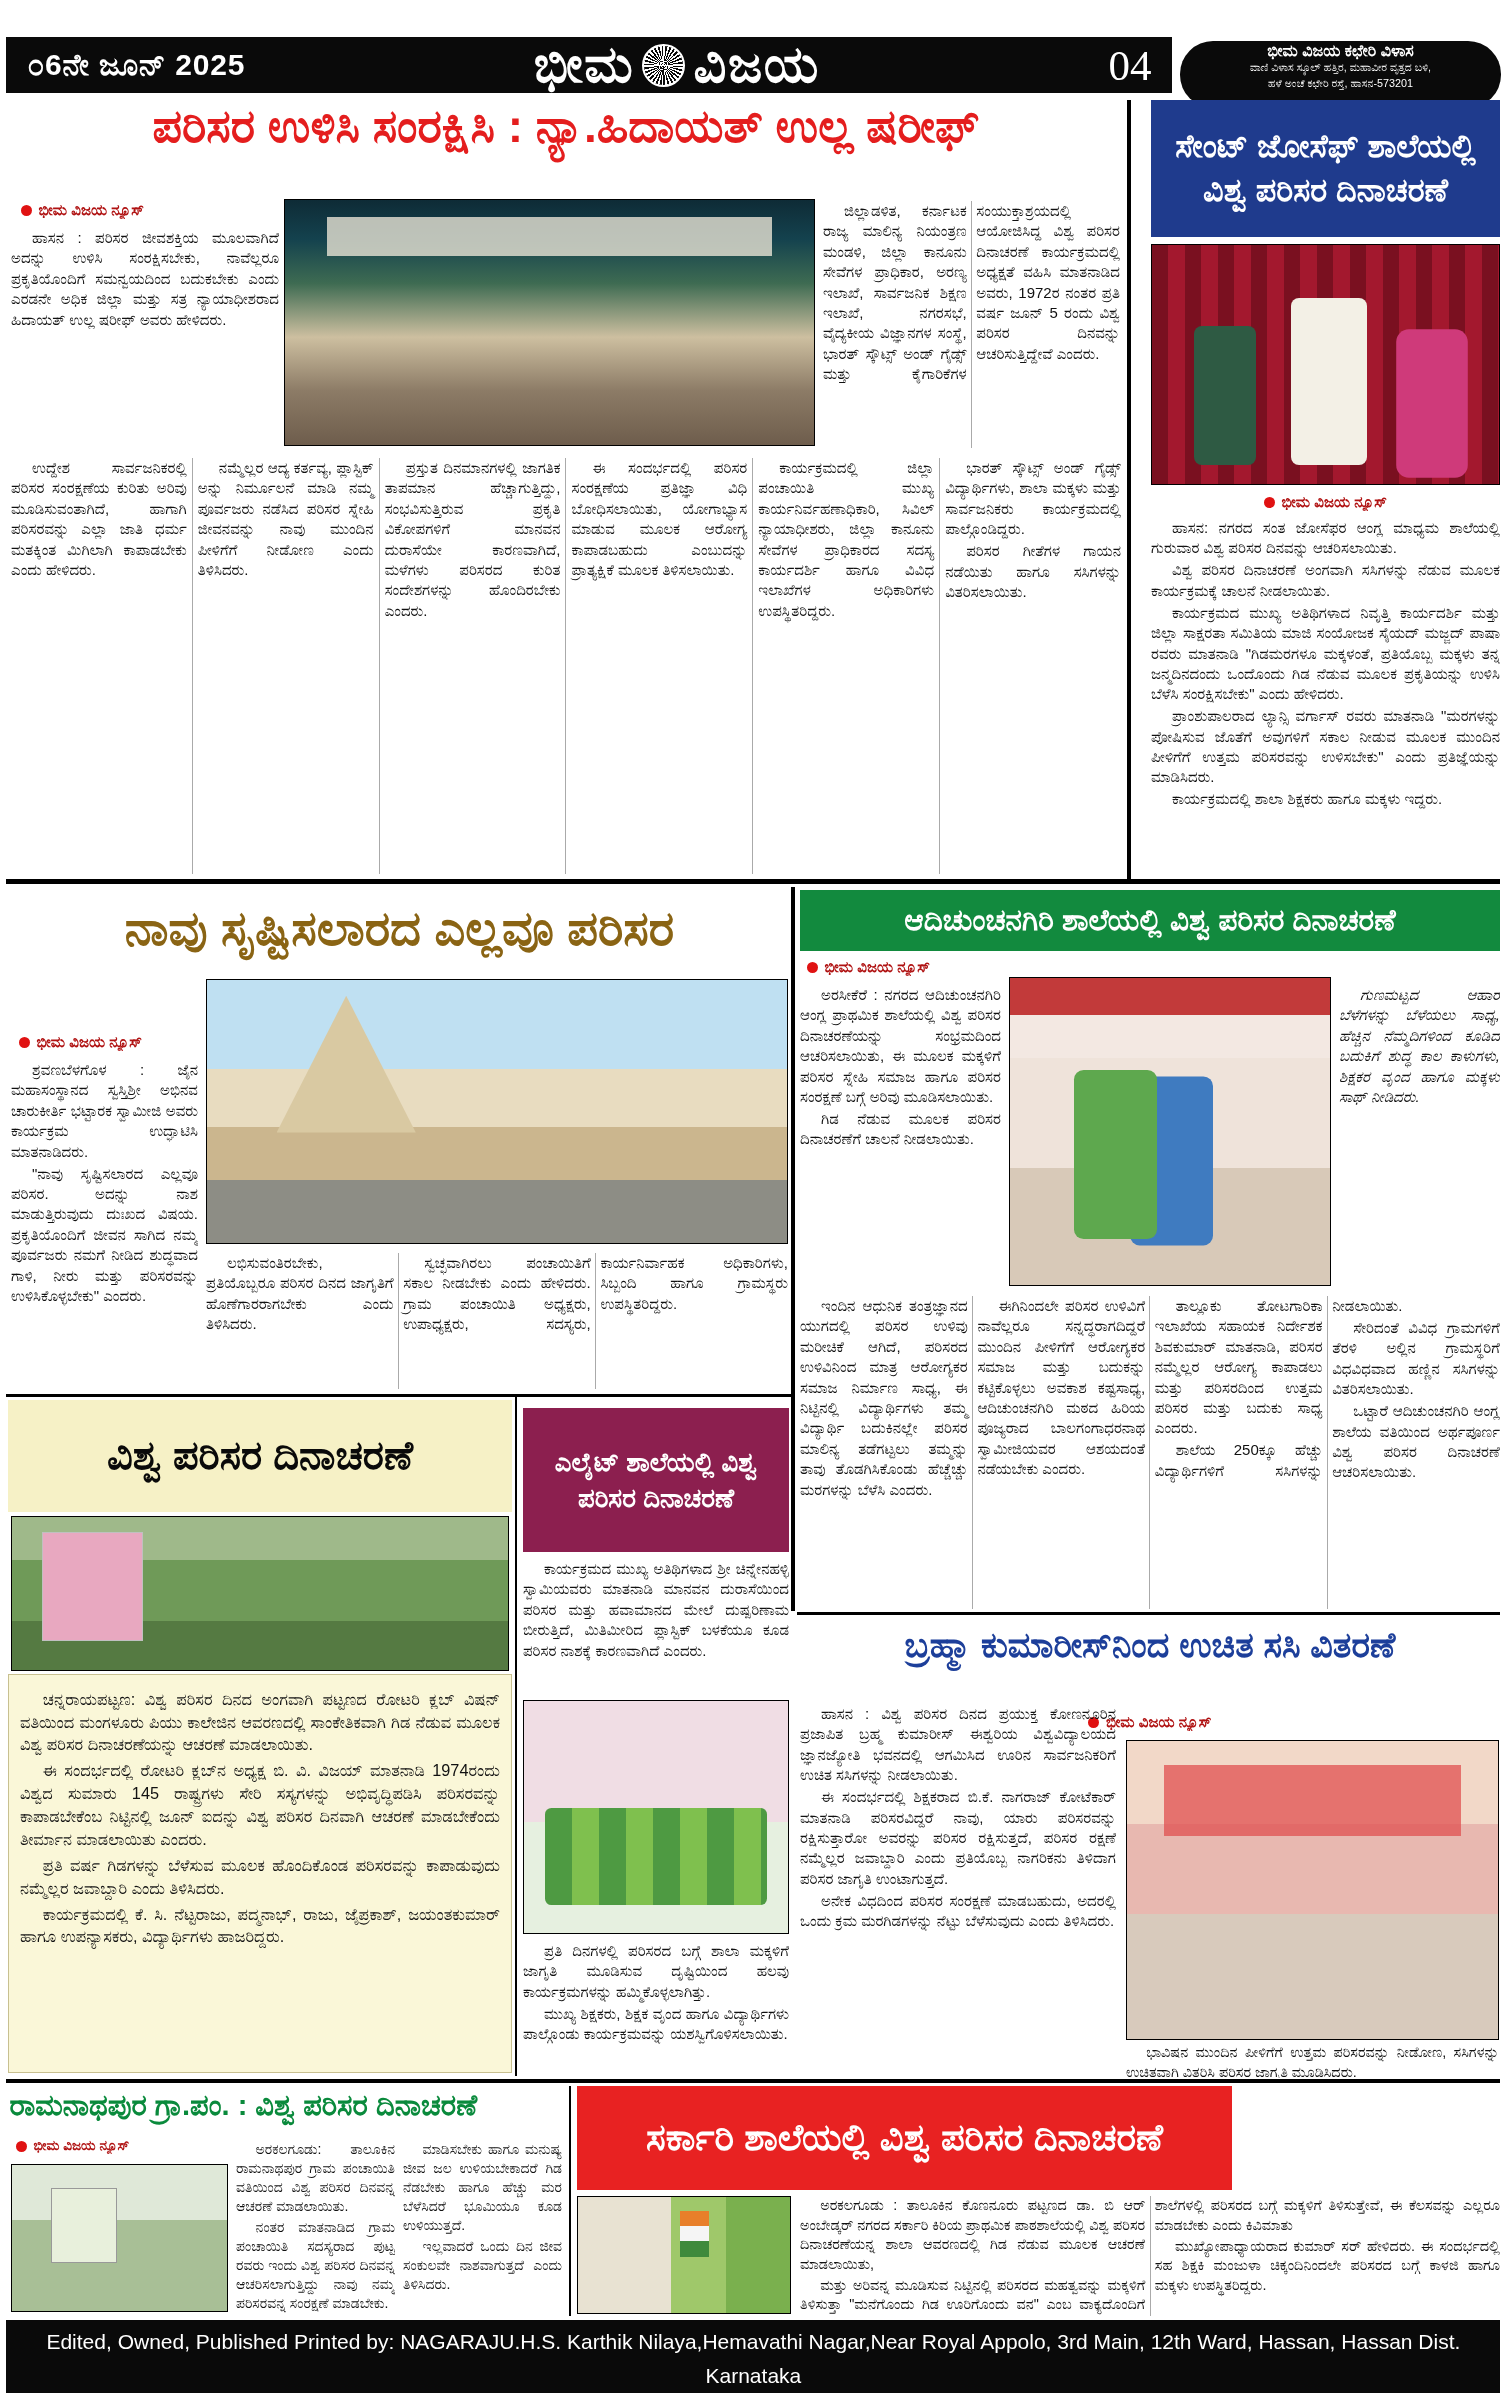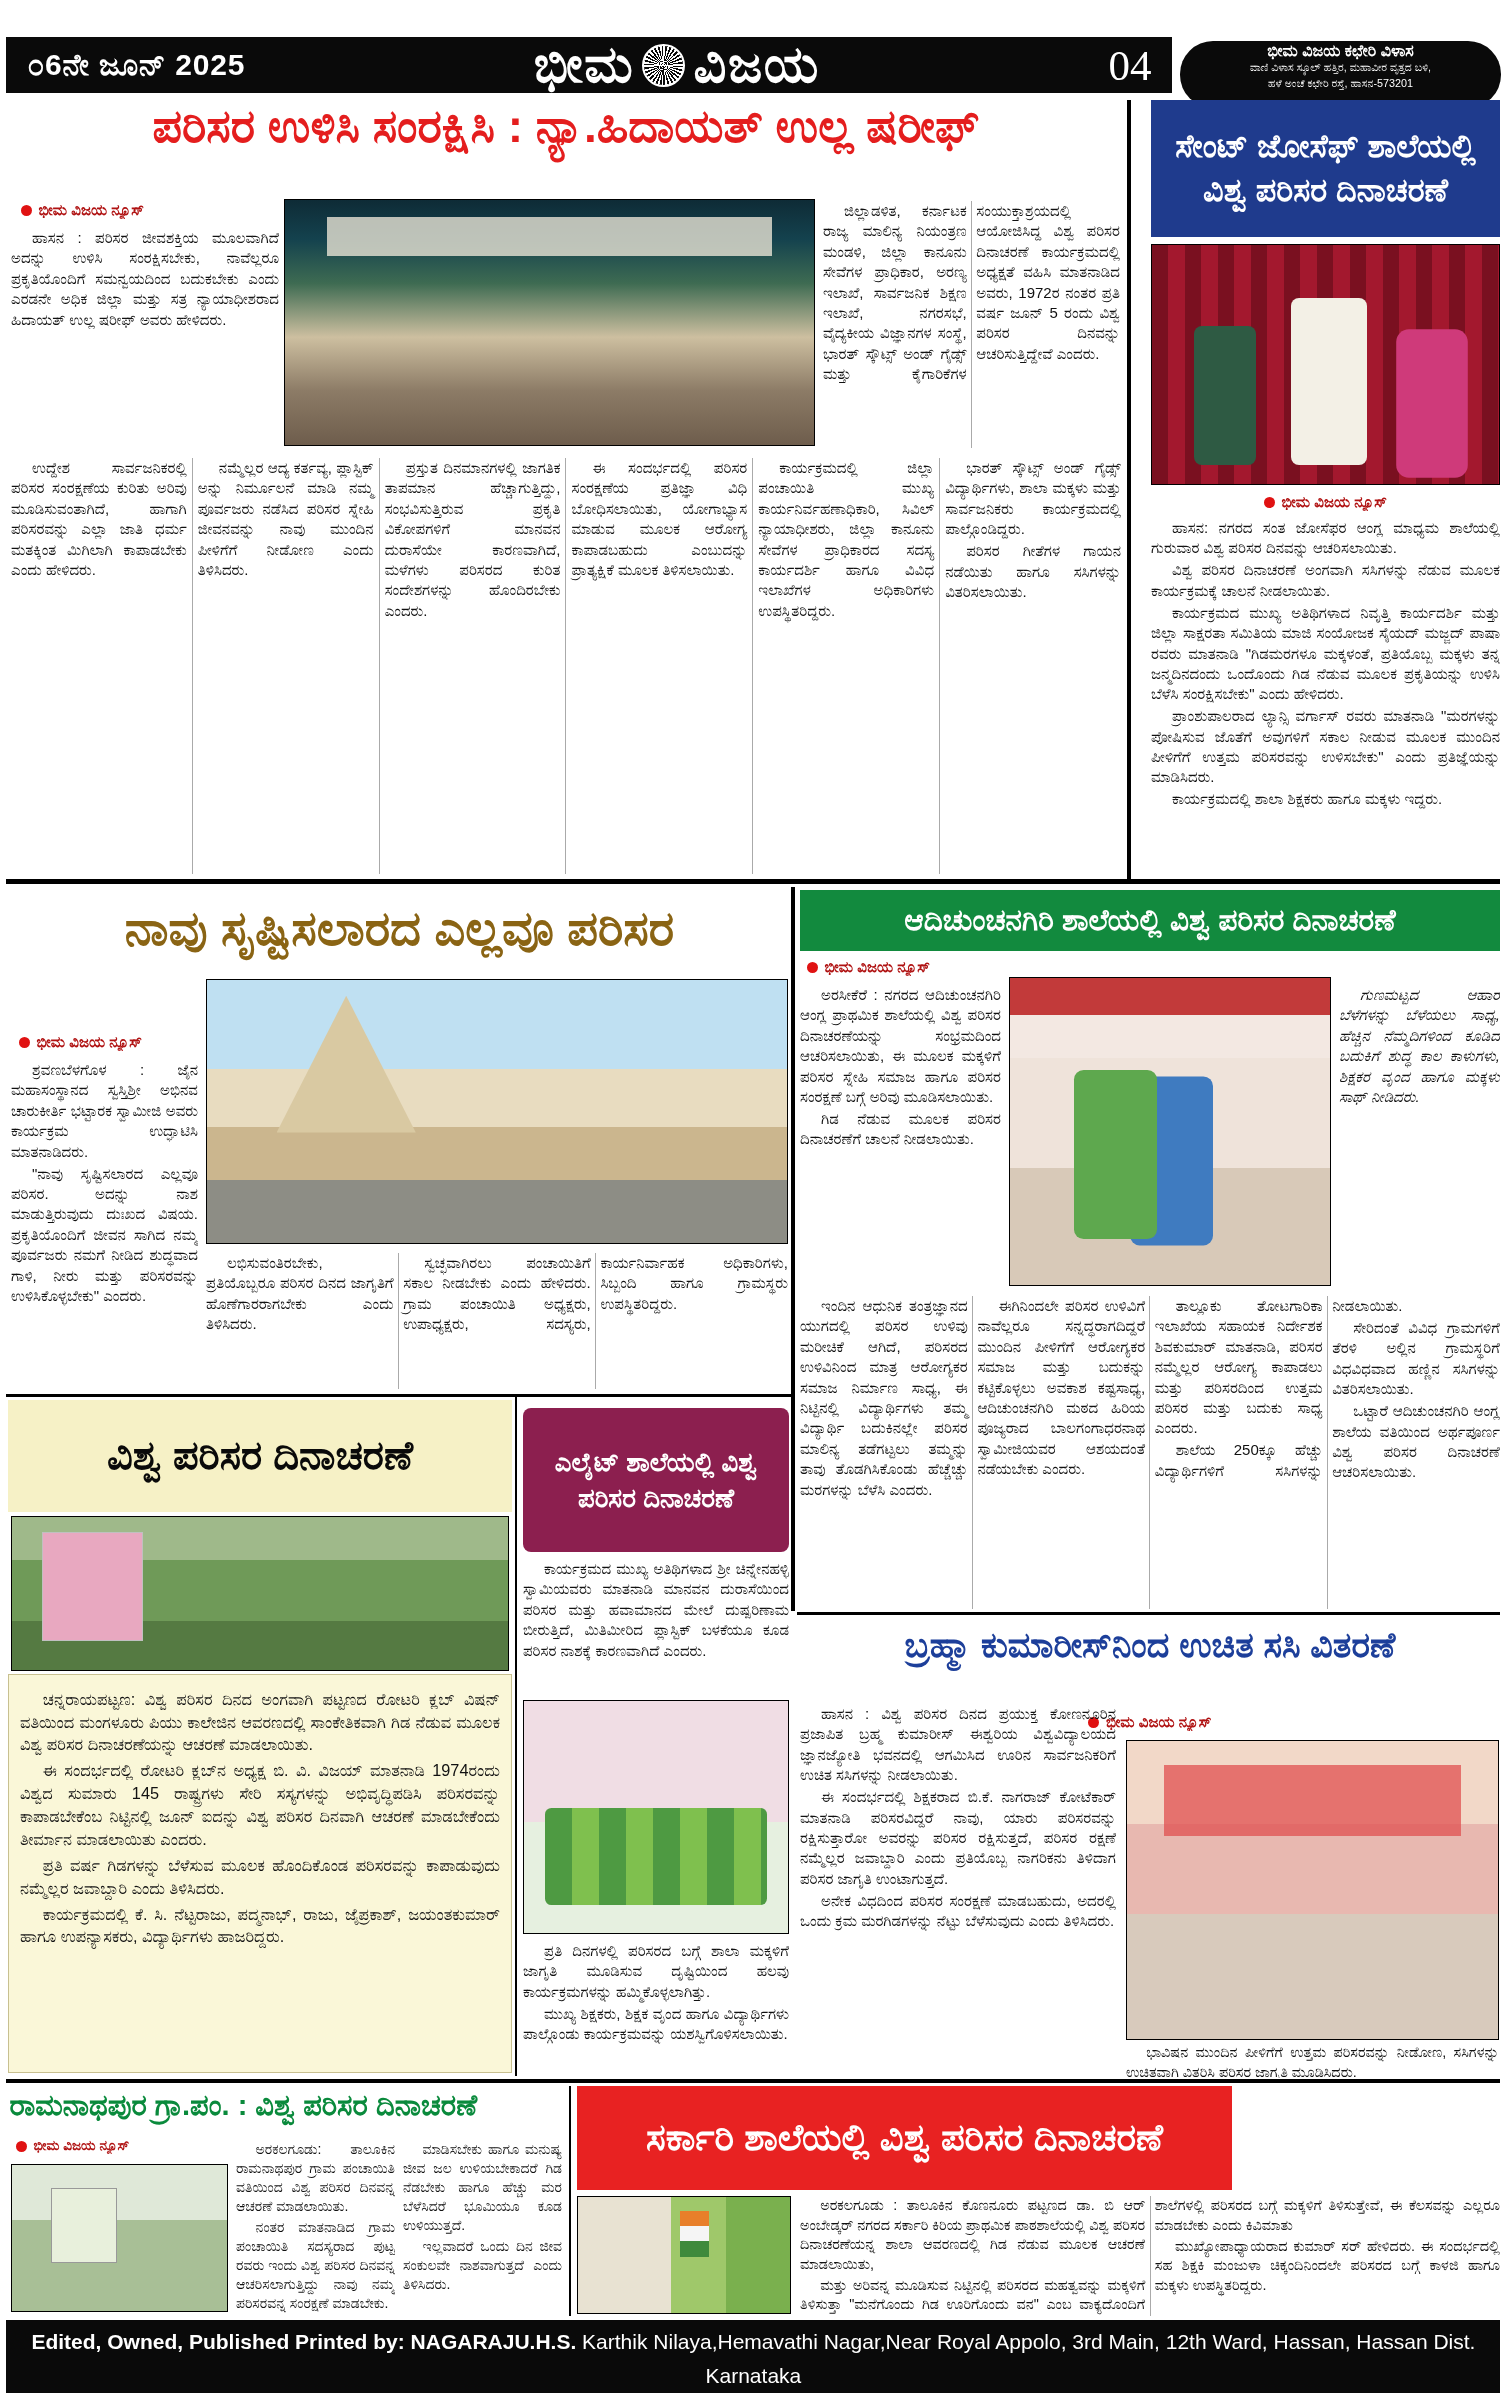--- a/index.html
+++ b/index.html
@@ -45,21 +45,21 @@
   
   .hl-main { color:#e41e1e; font-size:46px; font-weight:bold; text-align:center; line-height:1.05; }
   .hl-box-blue { background:#1f3b8d; color:#fff; font-size:32px; font-weight:bold;
     text-align:center; display:flex; align-items:center; justify-content:center; line-height:1.35; padding:4.8px 11px; }
   .hl-brown { color:#8a6414; font-size:48px; font-weight:bold; text-align:center; line-height:1.1; }
   .hl-bar-green { background:#128a3e; color:#fff; font-size:29.5px; font-weight:bold;
     display:flex; align-items:center; justify-content:center; }
   .hl-box-cream { background:#f6f1c6; color:#0a0a0a; font-size:40px; font-weight:bold;
     display:flex; align-items:center; justify-content:center; text-align:center; }
   .hl-box-maroon { background:#8c1f4f; color:#fff; font-size:26px; font-weight:bold;
-    display:flex; align-items:center; justify-content:center; text-align:center; line-height:1.4; padding:12px;border-radius:8px; }
+    display:flex; align-items:center; justify-content:center; text-align:center; line-height:1.4; padding:12px; }
   .hl-blue-text { color:#1d3f9a; font-size:35px; font-weight:bold; text-align:center; line-height:1.1; }
   .hl-green-text { color:#0a8a3c; font-size:29px; font-weight:bold; }
   .hl-box-red { background:#e82222; color:#fff; font-size:37px; font-weight:bold;
     display:flex; align-items:center; justify-content:center; text-align:center; line-height:1.25; }
 
   
   .photo { border:1.6px solid #000; position:absolute; overflow:hidden; }
   .ph-stage { background:linear-gradient(180deg,#0e2b36 0%,#14424e 16%,#3e6b52 34%,#cdbfa0 56%,#8c7b66 78%,#6e5d4c 100%); }
   .ph-stage::before { content:""; position:absolute; left:8%; right:8%; top:7%; height:16%;
     background:#e9e4d4; opacity:.8; }
@@ -89,21 +89,21 @@
   .ph-school { background:linear-gradient(90deg,#e8e2d2 0 44%,#9fc86a 44% 70%,#7ab04e 70% 100%); }
   .ph-school::before { content:""; position:absolute; left:48%; top:12%; width:14%; height:40%;
     background:linear-gradient(180deg,#e87f2a 0 33%,#f5f5f5 33% 66%,#3f8a3c 66% 100%); }
 
   .yellow-block { background:#faf7d8; border:0.8px solid #c8c090; padding:12.8px 11px; font-size:16.3px; }
   .yellow-block p { text-indent:1.4em; margin-bottom:3.2px; text-align:justify; line-height:1.4; }
 
   
   .footer-bar { left:6.4px; top:2320px; width:1494px; height:73px; background:#0a0a0a; color:#fff;
     text-align:center; font-size:21px; line-height:1.65; padding-top:4.8px; }
-  .footer-bar b { font-weight:bold; }
+  .footer-bar b { font-weight:normal; }
 </style>
 </head>
 <body>
 
 <div class="page">
 
   <div class="abs header-bar">
     <div class="header-date">೦6ನೇ ಜೂನ್ 2025</div>
     <div class="masthead">
       <span>ಭೀಮ</span>

